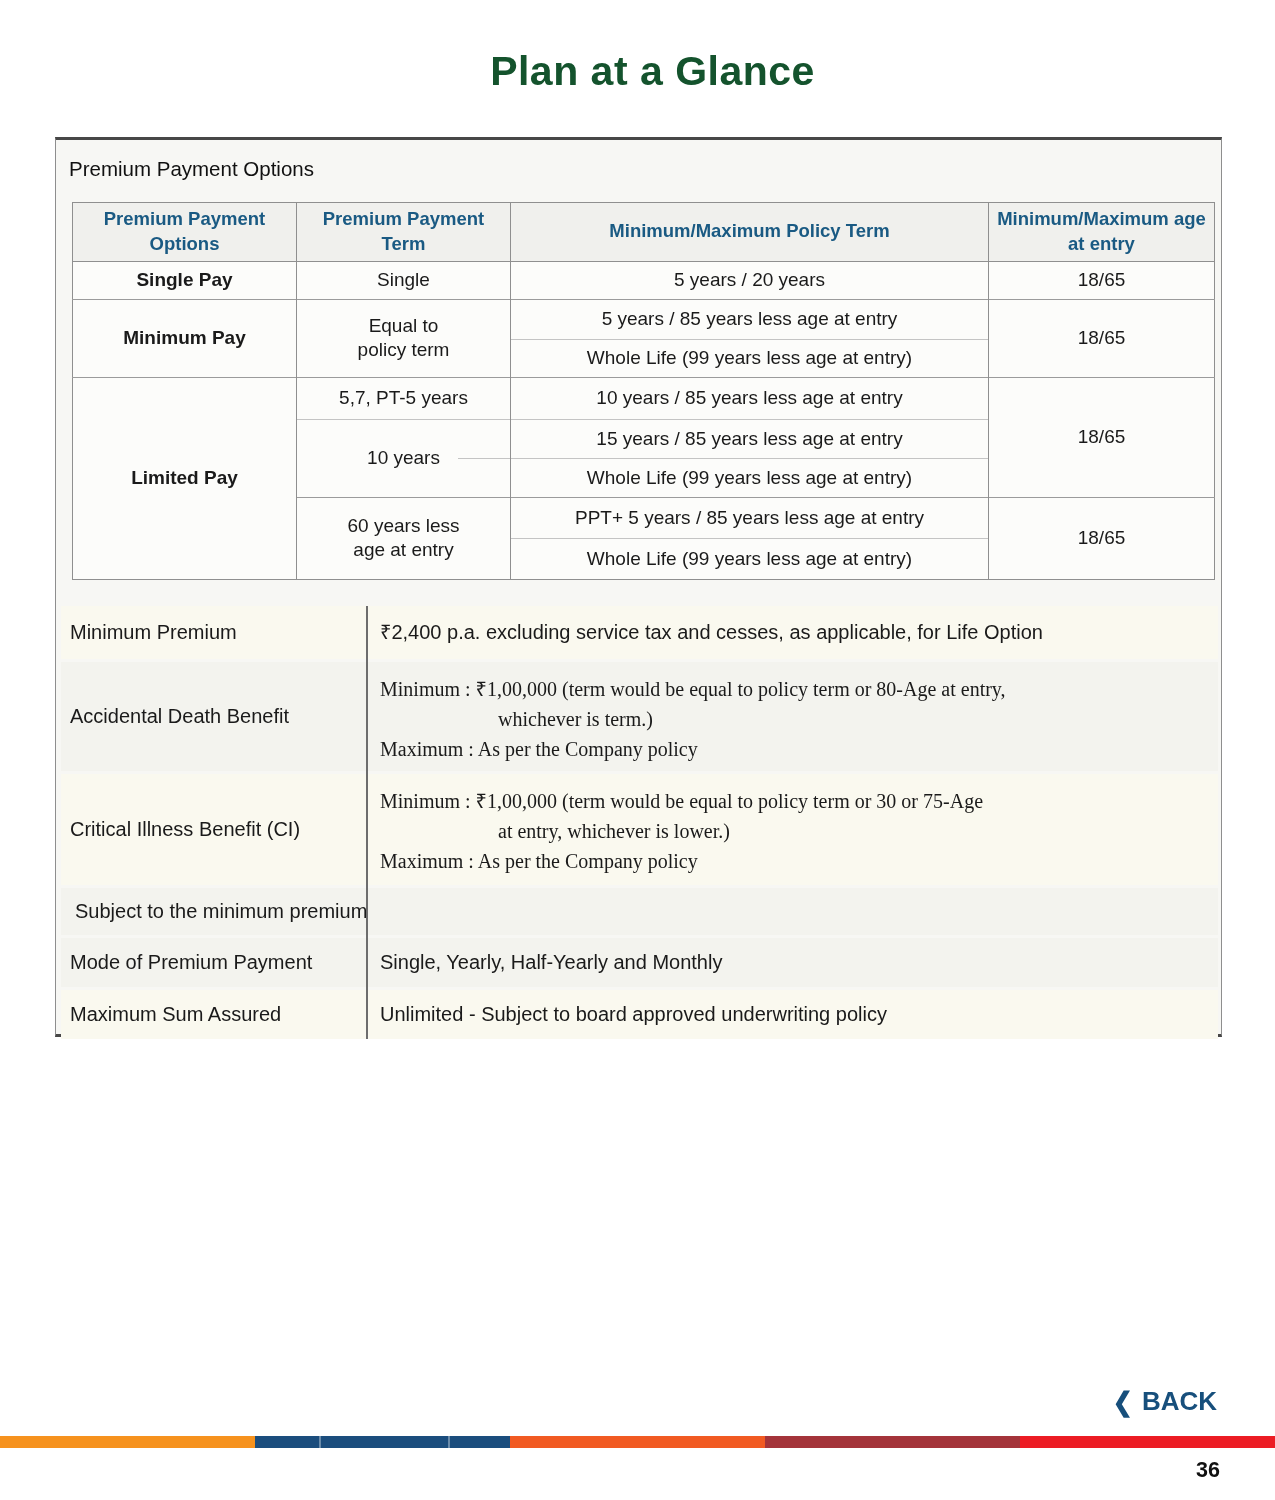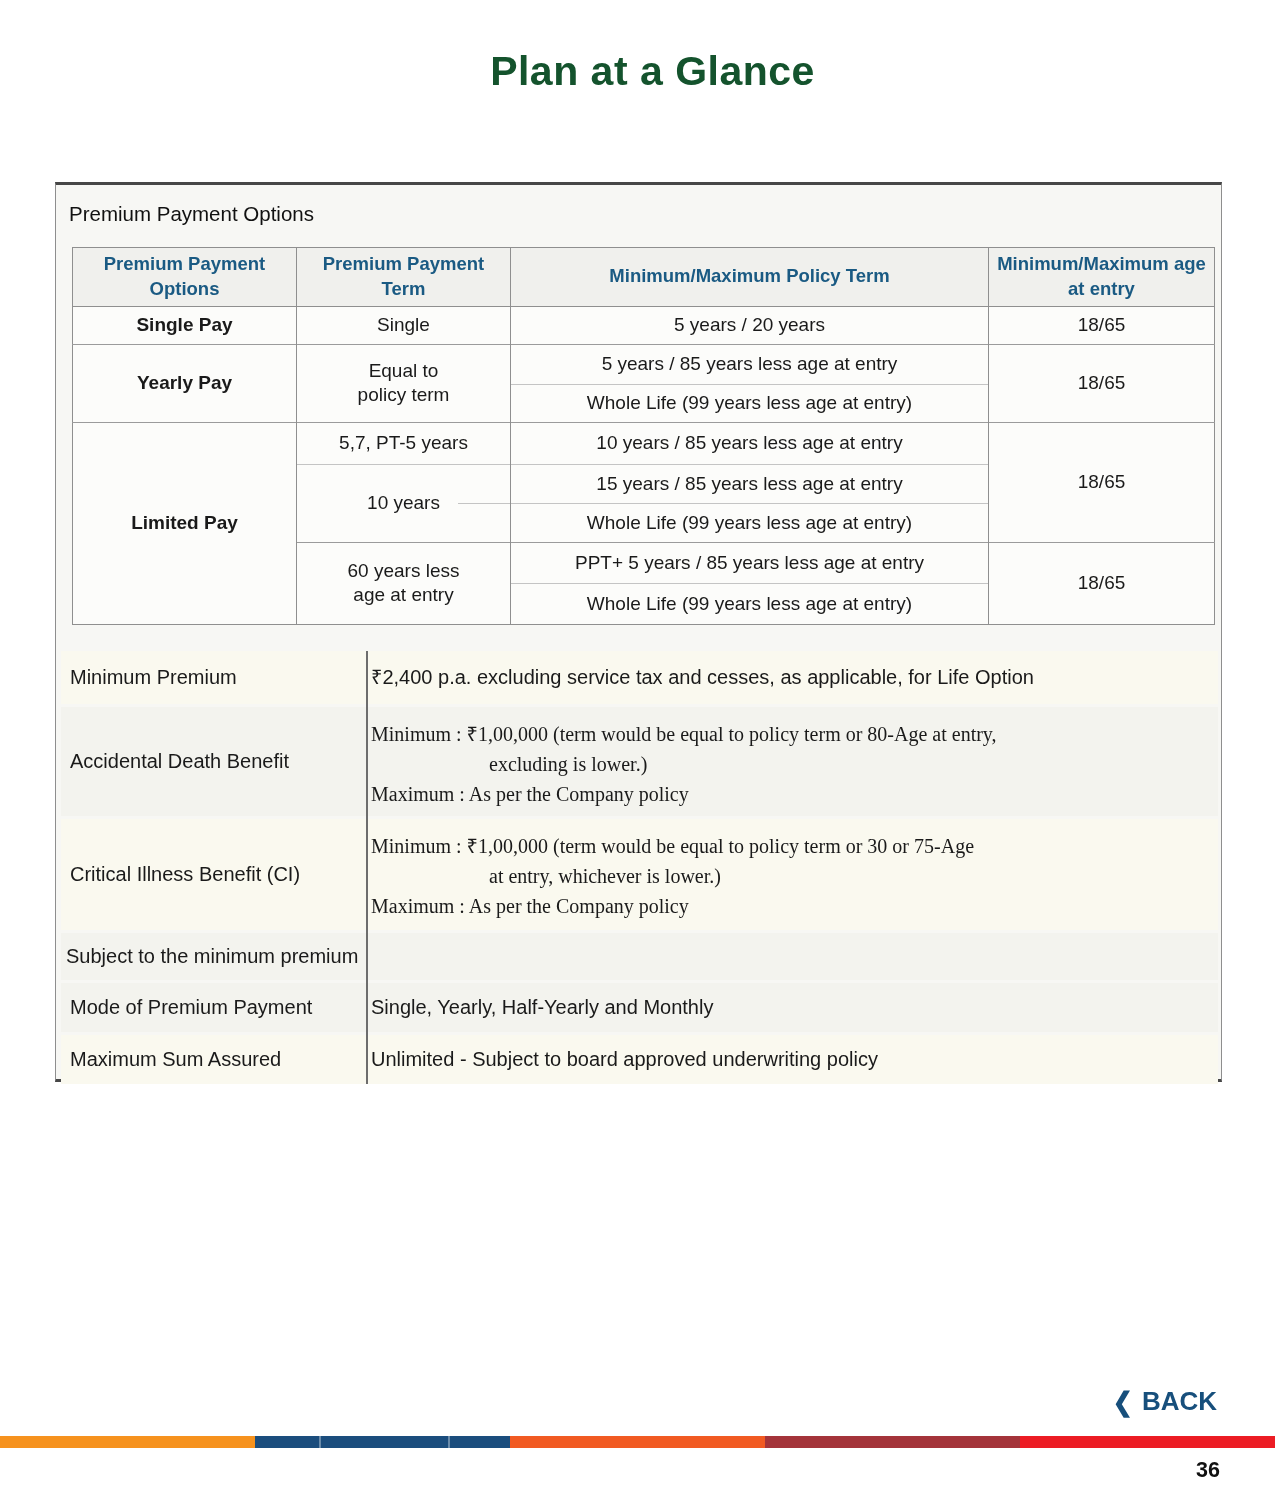--- a/index.html
+++ b/index.html
@@ -9,21 +9,21 @@
   
   .page-title {
     position:absolute; top:48px; left:0; width:1275px;
     text-align:center; font-size:41px; font-weight:bold; letter-spacing:0.5px;
   }
 
   
   .panel {
     position:absolute; left:55px; top:137px; width:1167px; height:900px;
     background:#f7f7f4;
-    border:1px solid #8e8e8e; border-top:3px solid #474747; border-bottom:3px solid #474747;margin-top:45px;
+    border:1px solid #8e8e8e; border-top:3px solid #474747; border-bottom:3px solid #474747;
   }
   .panel-heading {
     margin:17px 0 0 13px; font-size:20.5px; color:#111111;
   }
 
   
   table.ppo {
     margin:21px 0 0 16px; border-collapse:collapse; table-layout:fixed;
     width:1142px; background:#fcfcfa;
     border:1px solid #8f8f8f; font-size:19px;
@@ -53,21 +53,21 @@
   .details .divider-v {
     position:absolute; left:305px; top:0; bottom:0; width:2px; background:#6d6d6d; z-index:2;
   }
   .drow { display:flex; margin-bottom:3px; }
   .drow.bg-a { background:#faf9ef; }
   .drow.bg-b { background:#f3f3ee; }
   .dlabel {
     width:305px; flex:0 0 305px; padding-left:9px; font-size:20px;
     display:flex; align-items:center;
   }
-  .dvalue { flex:1; padding-left:5px; font-size:20px; display:flex; flex-direction:column; justify-content:center; }
+  .dvalue { flex:1; padding-left:14px; font-size:20px; display:flex; flex-direction:column; justify-content:center; }
   .dline { white-space:nowrap; line-height:30px; }
   .dline.cont { padding-left:118px; }
   .drow.multi .dvalue { justify-content:flex-start; padding-top:12px;font-family:Liberation Serif, serif; }
   .h53{height:53px} .h109{height:109px} .h111{height:111px} .h47{height:47px} .h49{height:49px}
 
   
   .back-link {
     position:absolute; top:1386px; right:58px; font-size:26px; font-weight:bold;
     text-decoration:none; display:flex; align-items:center; gap:9px; cursor:pointer;
   }
@@ -104,21 +104,21 @@
       </tr>
     </thead>
     <tbody>
       <tr class="h38">
         <td class="c1">Single Pay</td>
         <td>Single</td>
         <td>5 years / 20 years</td>
         <td>18/65</td>
       </tr>
       <tr class="h40">
-        <td class="c1 bt v-top" rowspan="2">Yearly Pay</td>
+        <td class="c1 bt v-top" rowspan="2">Minimum Pay</td>
         <td class="bt" rowspan="2">
           <span class="narrow-75">Equal to policy term</span>
         </td>
         <td class="bt">5 years / 85 years less age at entry</td>
         <td class="bt" rowspan="2">18/65</td>
       </tr>
       <tr class="h38">
         <td class="bt-l">Whole Life (99 years less age at entry)</td>
       </tr>
       <tr class="h42">
@@ -154,21 +154,21 @@
       <div class="dlabel">Minimum Premium</div>
       <div class="dvalue">
           <div class="dline">₹2,400 p.a. excluding service tax and cesses, as applicable, for Life Option</div>
         </div>
     </div>
 
     <div class="drow bg-b multi h109">
       <div class="dlabel">Accidental Death Benefit</div>
       <div class="dvalue">
         <div class="dline">Minimum : ₹1,00,000 (term would be equal to policy term or 80-Age at entry,</div>
-        <div class="dline cont">excluding is lower.)</div>
+        <div class="dline cont">whichever is term.)</div>
         <div class="dline">Maximum : As per the Company policy</div>
       </div>
     </div>
 
     <div class="drow bg-a multi h111">
       <div class="dlabel">Critical Illness Benefit (CI)</div>
       <div class="dvalue">
         <div class="dline">Minimum : ₹1,00,000 (term would be equal to policy term or 30 or 75-Age</div>
         <div class="dline cont">at entry, whichever is lower.)</div>
         <div class="dline">Maximum : As per the Company policy</div>

